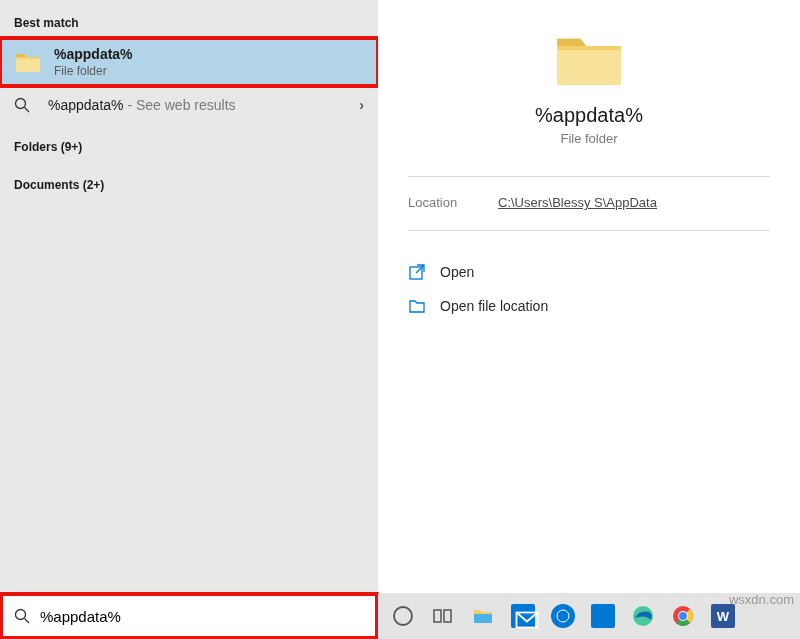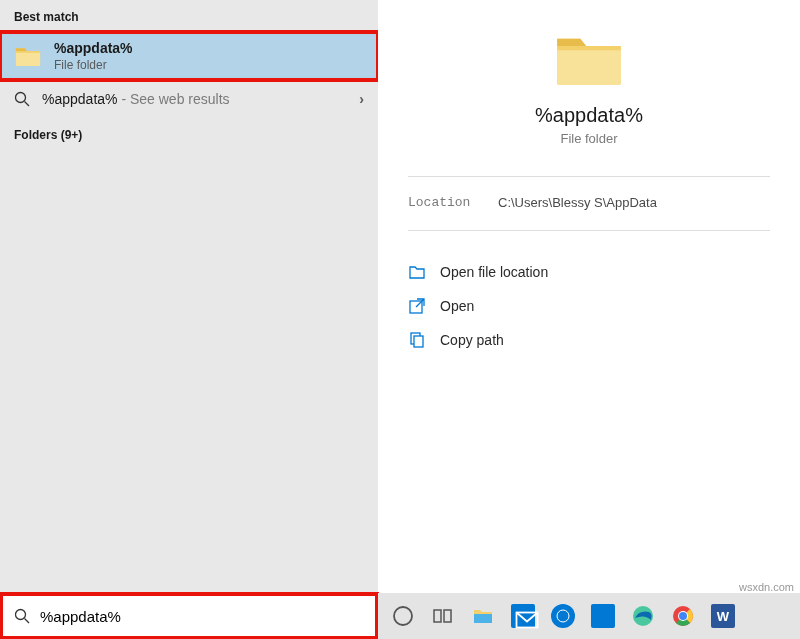--- a/index.html
+++ b/index.html
@@ -2,61 +2,61 @@
 <html><head>
   <meta charset="utf-8">
   <style>
     * { margin: 0; padding: 0; box-sizing: border-box; font-family: "Segoe UI", Arial, sans-serif; }
     body { width: 800px; height: 639px; overflow: hidden; background: #fff; position: relative; }
 
     .container { display: flex; height: 593px; }
     .left-panel { width: 378px; background: #e8e8e8; display: flex; flex-direction: column; }
     .right-panel { flex: 1; background: #fff; padding: 30px 30px 0 30px; }
 
-    .section-label { font-size: 12px; font-weight: 600; color: #1a1a1a; padding: 10px 14px 8px; }
+    .section-label { font-size: 12px; font-weight: 600; color: #1a1a1a; padding: 16px 14px 8px; }
 
     .result-item { display: flex; align-items: center; padding: 8px 14px; cursor: pointer; }
     .result-item.selected { background: #b3d4e8; }
     .result-item.highlighted { outline: 4px solid #e8140c; outline-offset: -2px; }
     .folder-icon-sm { width: 28px; height: 22px; margin-right: 12px; }
     .result-text { flex: 1; }
     .result-title { font-size: 14px; font-weight: 600; color: #1a1a1a; }
     .result-sub { font-size: 12px; color: #5a5a5a; margin-top: 2px; }
 
     .web-item { display: flex; align-items: center; padding: 10px 14px; cursor: pointer; justify-content: space-between; }
-    .web-left { display: flex; align-items: center; gap: 12px; }
+    .web-left { display: flex; align-items: center; gap: 18px; }
     .search-icon-sm { width: 16px; height: 16px; }
     .web-label { font-size: 14px; color: #1a1a1a; }
     .web-sub { font-size: 14px; color: #7a7a7a; }
     .chevron { font-size: 14px; color: #5a5a5a; font-weight: bold; }
 
     .preview { text-align: center; }
     .folder-icon-lg { width: 72px; height: 58px; margin: 0 auto 16px; display: block; }
     .preview-title { font-size: 20px; color: #1a1a1a; margin-bottom: 4px; }
     .preview-sub { font-size: 13px; color: #7a7a7a; margin-bottom: 30px; }
 
     .divider { height: 1px; background: #ddd; margin: 10px 0 18px; }
 
     .location-row { display: flex; font-size: 13px; margin-bottom: 20px; }
-    .location-label { color: #7a7a7a; width: 90px; font-family: Liberation Mono, monospace; }
-    .location-value { color: #4a4a4a; cursor: pointer; text-align: center; }
+    .location-label { color: #7a7a7a; width: 90px; }
+    .location-value { color: #4a4a4a; text-decoration: underline; cursor: pointer; text-align: center; }
 
     .actions { margin-top: 24px; }
     .action-item { display: flex; align-items: center; gap: 14px; padding: 8px 0; font-size: 14px; color: #2a2a2a; cursor: pointer; }
     .action-icon { width: 18px; height: 18px; color: #0078d4; }
 
     .search-bar { position: absolute; bottom: 0; left: 0; width: 378px; height: 46px; background: #fff; display: flex; align-items: center; padding: 0 14px; outline: 4px solid #e8140c; outline-offset: -3px; }
     .search-bar .search-icon-sm { margin-right: 10px; }
     .search-input { border: none; outline: none; font-size: 15px; flex: 1; background: transparent; }
 
     .taskbar { position: absolute; bottom: 0; left: 378px; right: 0; height: 46px; background: #e4e4e4; display: flex; align-items: center; padding: 0 8px; gap: 6px; }
     .task-icon { width: 34px; height: 34px; display: flex; align-items: center; justify-content: center; cursor: pointer; border-radius: 2px; }
     .task-icon svg, .task-icon div { width: 24px; height: 24px; }
     .sq { width: 24px; height: 24px; border-radius: 2px; }
-    .watermark { position: absolute; bottom: 46px; right: 6px; font-size: 11px; color: #999; text-align: right; }
+    .watermark { position: absolute; bottom: 32px; right: 6px; font-size: 13px; color: #999; text-align: right; }
   </style>
 </head>
 <body>
 
 <div class="container">
   <div class="left-panel">
     <div class="section-label">Best match</div>
 
     <div class="result-item selected highlighted">
       <svg class="folder-icon-sm" viewBox="0 0 48 40">
@@ -78,20 +78,21 @@
           <line x1="10.5" y1="10.5" x2="15" y2="15" stroke="#333" stroke-width="1.3"></line>
         </svg>
         <span>
           <span class="web-label">%appdata%</span><span class="web-sub"> - See web results</span>
         </span>
       </div>
       <span class="chevron">›</span>
     </div>
 
     <div class="section-label">Folders (9+)</div>
+    <div class="section-label">Documents (2+)</div>
   </div>
 
   <div class="right-panel">
     <div class="preview">
       <svg class="folder-icon-lg" viewBox="0 0 48 40">
         <path d="M2 6 L18 6 L22 11 L46 11 L46 36 Q46 38 44 38 L4 38 Q2 38 2 36 Z" fill="#f3d06a"></path>
         <path d="M2 6 L18 6 L22 11 L2 11 Z" fill="#e8bc4a"></path>
         <path d="M2 14 L46 14 L46 36 Q46 38 44 38 L4 38 Q2 38 2 36 Z" fill="#f8e29a"></path>
       </svg>
       <div class="preview-title">%appdata%</div>
@@ -103,37 +104,30 @@
     <div class="location-row">
       <div class="location-label">Location</div>
       <div class="location-value">C:\Users\Blessy S\AppData</div>
     </div>
 
     <div class="divider"></div>
 
     <div class="actions">
       <div class="action-item">
         <svg class="action-icon" viewBox="0 0 18 18">
-            <path d="M2 4 L7 4 L9 6 L16 6 L16 15 L2 15 Z" fill="none" stroke="#0078d4" stroke-width="1.3"></path>
-          </svg>
-        <span>Open file location</span>
-      </div>
-      <div class="action-item">
-        <svg class="action-icon" viewBox="0 0 18 18">
             <rect x="2" y="4" width="12" height="12" fill="none" stroke="#0078d4" stroke-width="1.3"></rect>
             <path d="M9 2 L16 2 L16 9 M16 2 L8 10" fill="none" stroke="#0078d4" stroke-width="1.3"></path>
           </svg>
         <span>Open</span>
       </div>
       <div class="action-item">
         <svg class="action-icon" viewBox="0 0 18 18">
-            <rect x="3" y="2" width="9" height="11" fill="none" stroke="#0078d4" stroke-width="1.3"></rect>
-            <rect x="6" y="5" width="9" height="11" fill="#fff" stroke="#0078d4" stroke-width="1.3"></rect>
+            <path d="M2 4 L7 4 L9 6 L16 6 L16 15 L2 15 Z" fill="none" stroke="#0078d4" stroke-width="1.3"></path>
           </svg>
-        <span>Copy path</span>
+        <span>Open file location</span>
       </div>
     </div>
   </div>
 </div>
 
 <div class="search-bar">
   <svg class="search-icon-sm" viewBox="0 0 16 16">
     <circle cx="6.5" cy="6.5" r="5" fill="none" stroke="#333" stroke-width="1.3"></circle>
     <line x1="10.5" y1="10.5" x2="15" y2="15" stroke="#333" stroke-width="1.3"></line>
   </svg>

